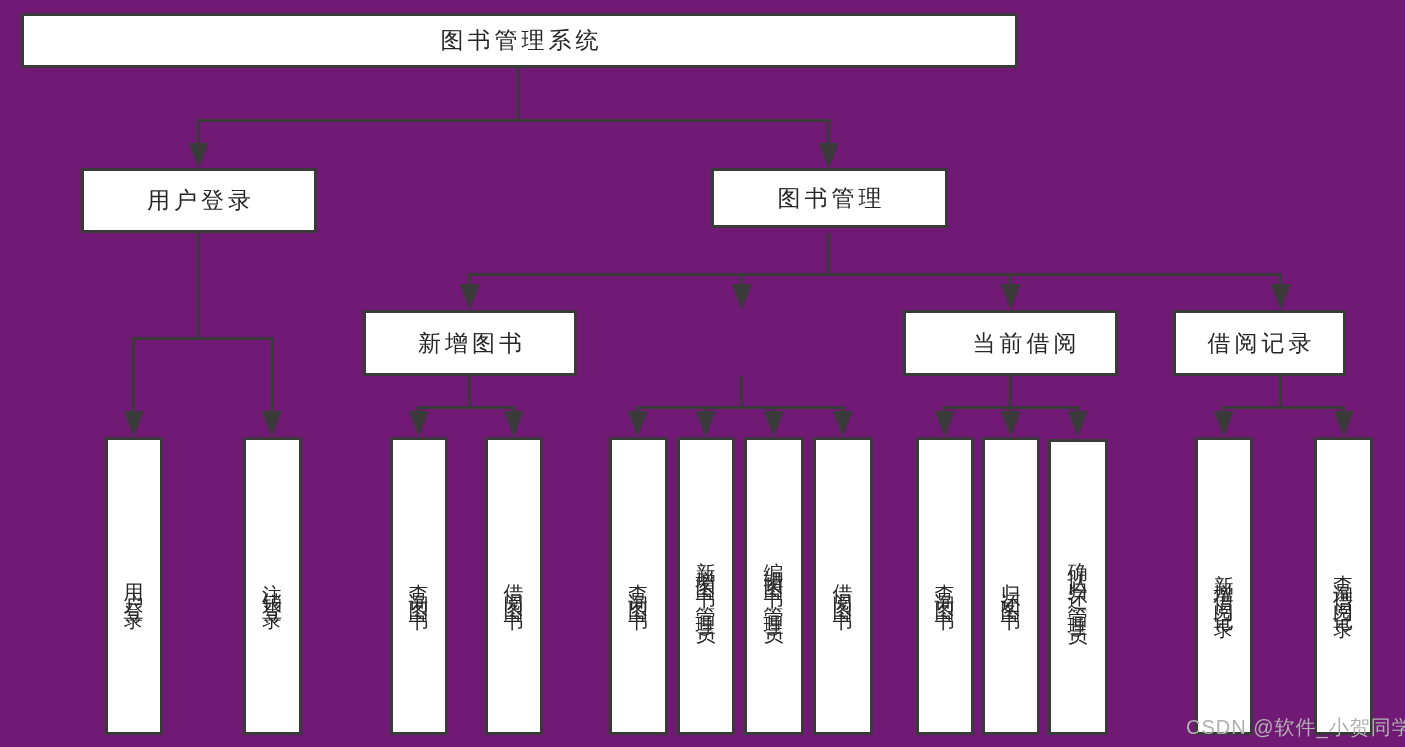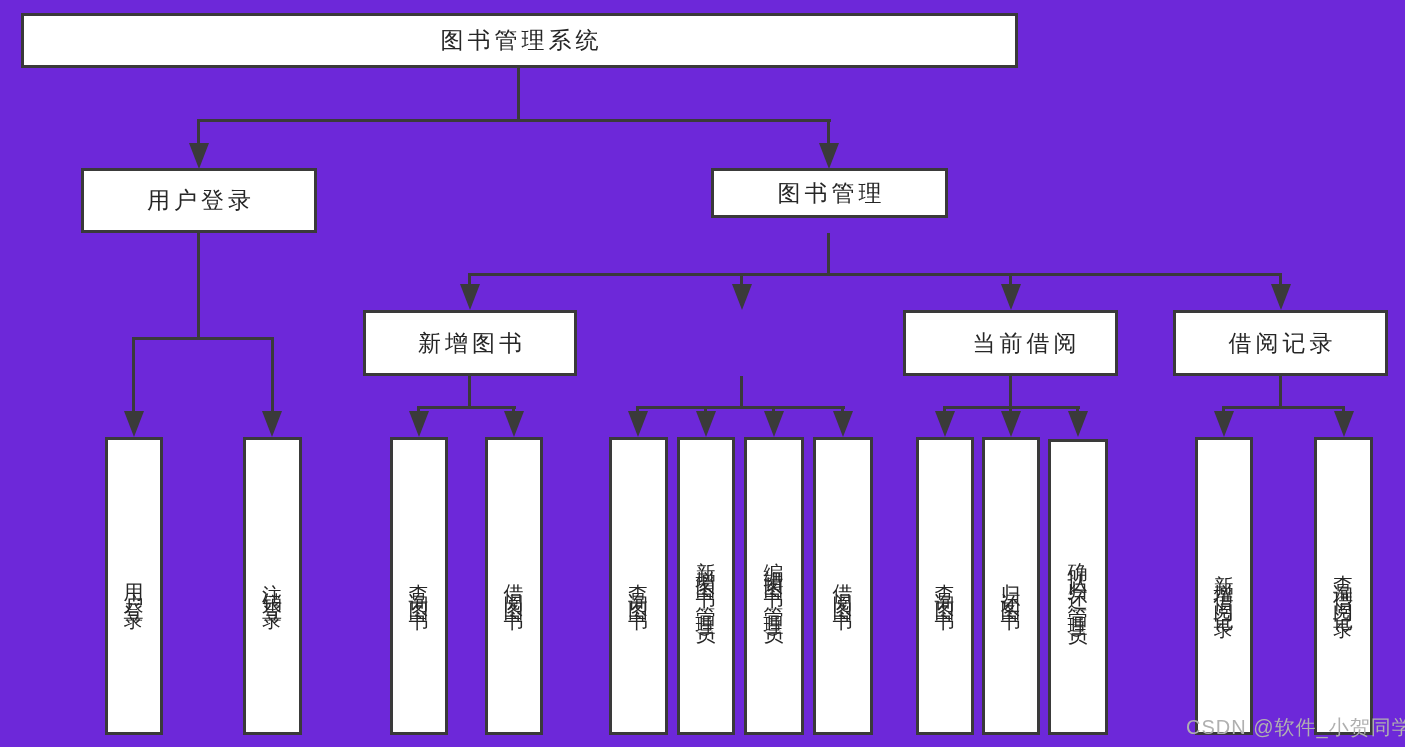--- a/index.html
+++ b/index.html
@@ -5,21 +5,21 @@
   html, body {
     margin: 0;
     padding: 0;
     background: #ffffff;
     font-family: "Liberation Sans", "DejaVu Sans", sans-serif;
   }
   .canvas {
     position: relative;
     width: 1405px;
     height: 747px;
-    background: #6d28d9;
+    background: #701a75;
     overflow: hidden;
   }
   
   .node {
     position: absolute;
     box-sizing: border-box;
     border: 3px solid #3a3a3a;
     background: #ffffff;
     display: flex;
     align-items: center;
@@ -89,21 +89,21 @@
   <div class="vline" style="left:517px; top:68px;  height:51px;"></div>
   <div class="hline" style="left:197px; top:119px; width:634px;"></div>
   <div class="vline" style="left:197px; top:122px; height:21px;"></div>
   <div class="arr" style="left:199px; top:143px;"></div>
   <div class="vline" style="left:827px; top:122px; height:21px;"></div>
   <div class="arr" style="left:829px; top:143px;"></div>
 
   <div class="node" style="left:81px; top:168px; width:236px; height:65px;">
     <span>用户登录</span>
   </div>
-  <div class="node" style="left:711px; top:168px; width:237px; height:50px;">
+  <div class="node" style="left:711px; top:168px; width:237px; height:60px;">
     <span>图书管理</span>
   </div>
 
   <div class="vline" style="left:197px; top:233px; height:104px;"></div>
   <div class="hline" style="left:132px; top:337px; width:142px;"></div>
   <div class="vline" style="left:132px; top:340px; height:71px;"></div>
   <div class="arr" style="left:134px; top:411px;"></div>
   <div class="vline" style="left:271px; top:340px; height:71px;"></div>
   <div class="arr" style="left:272px; top:411px;"></div>
 
@@ -117,21 +117,21 @@
   <div class="arr" style="left:1011px; top:284px;"></div>
   <div class="vline" style="left:1279px; top:276px; height:8px;"></div>
   <div class="arr" style="left:1281px; top:284px;"></div>
 
   <div class="node" style="left:363px; top:310px; width:214px; height:66px;">
     <span>新增图书</span>
   </div>
   <div class="node" style="left:903px; top:310px; width:215px; height:66px;padding-left:28px;">
     <span>当前借阅</span>
   </div>
-  <div class="node" style="left:1173px; top:310px; width:215px; height:66px;">
+  <div class="node" style="left:1173px; top:310px; width:173px; height:66px;">
     <span>借阅记录</span>
   </div>
 
   <div class="vline" style="left:468px; top:376px; height:30px;"></div>
   <div class="hline" style="left:417px; top:406px; width:99px;"></div>
   <div class="vline" style="left:417px; top:409px; height:4px;"></div>
   <div class="arr" style="left:419px; top:411px;"></div>
   <div class="vline" style="left:512px; top:409px; height:4px;"></div>
   <div class="arr" style="left:514px; top:411px;"></div>
 

